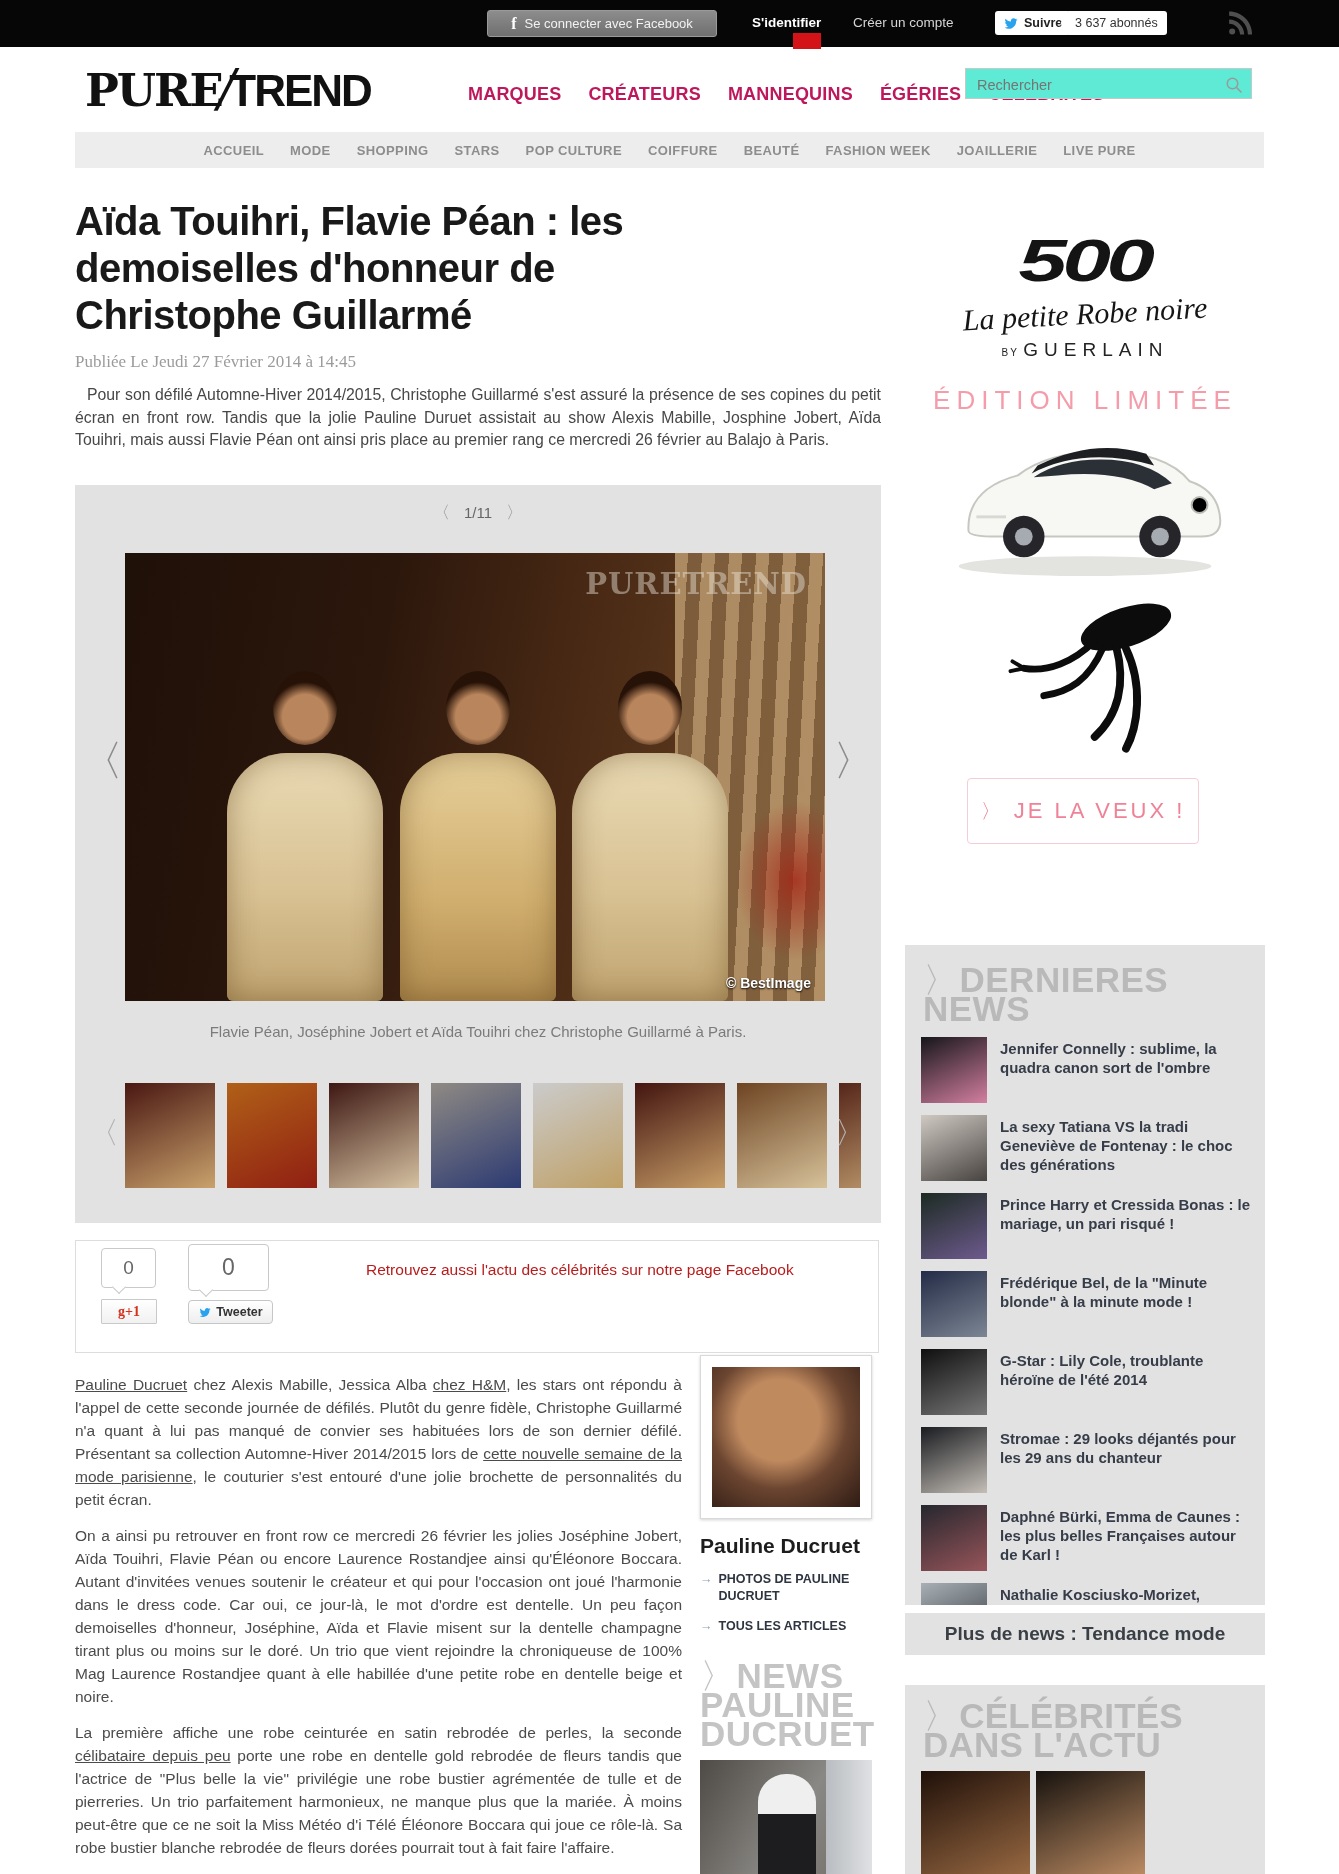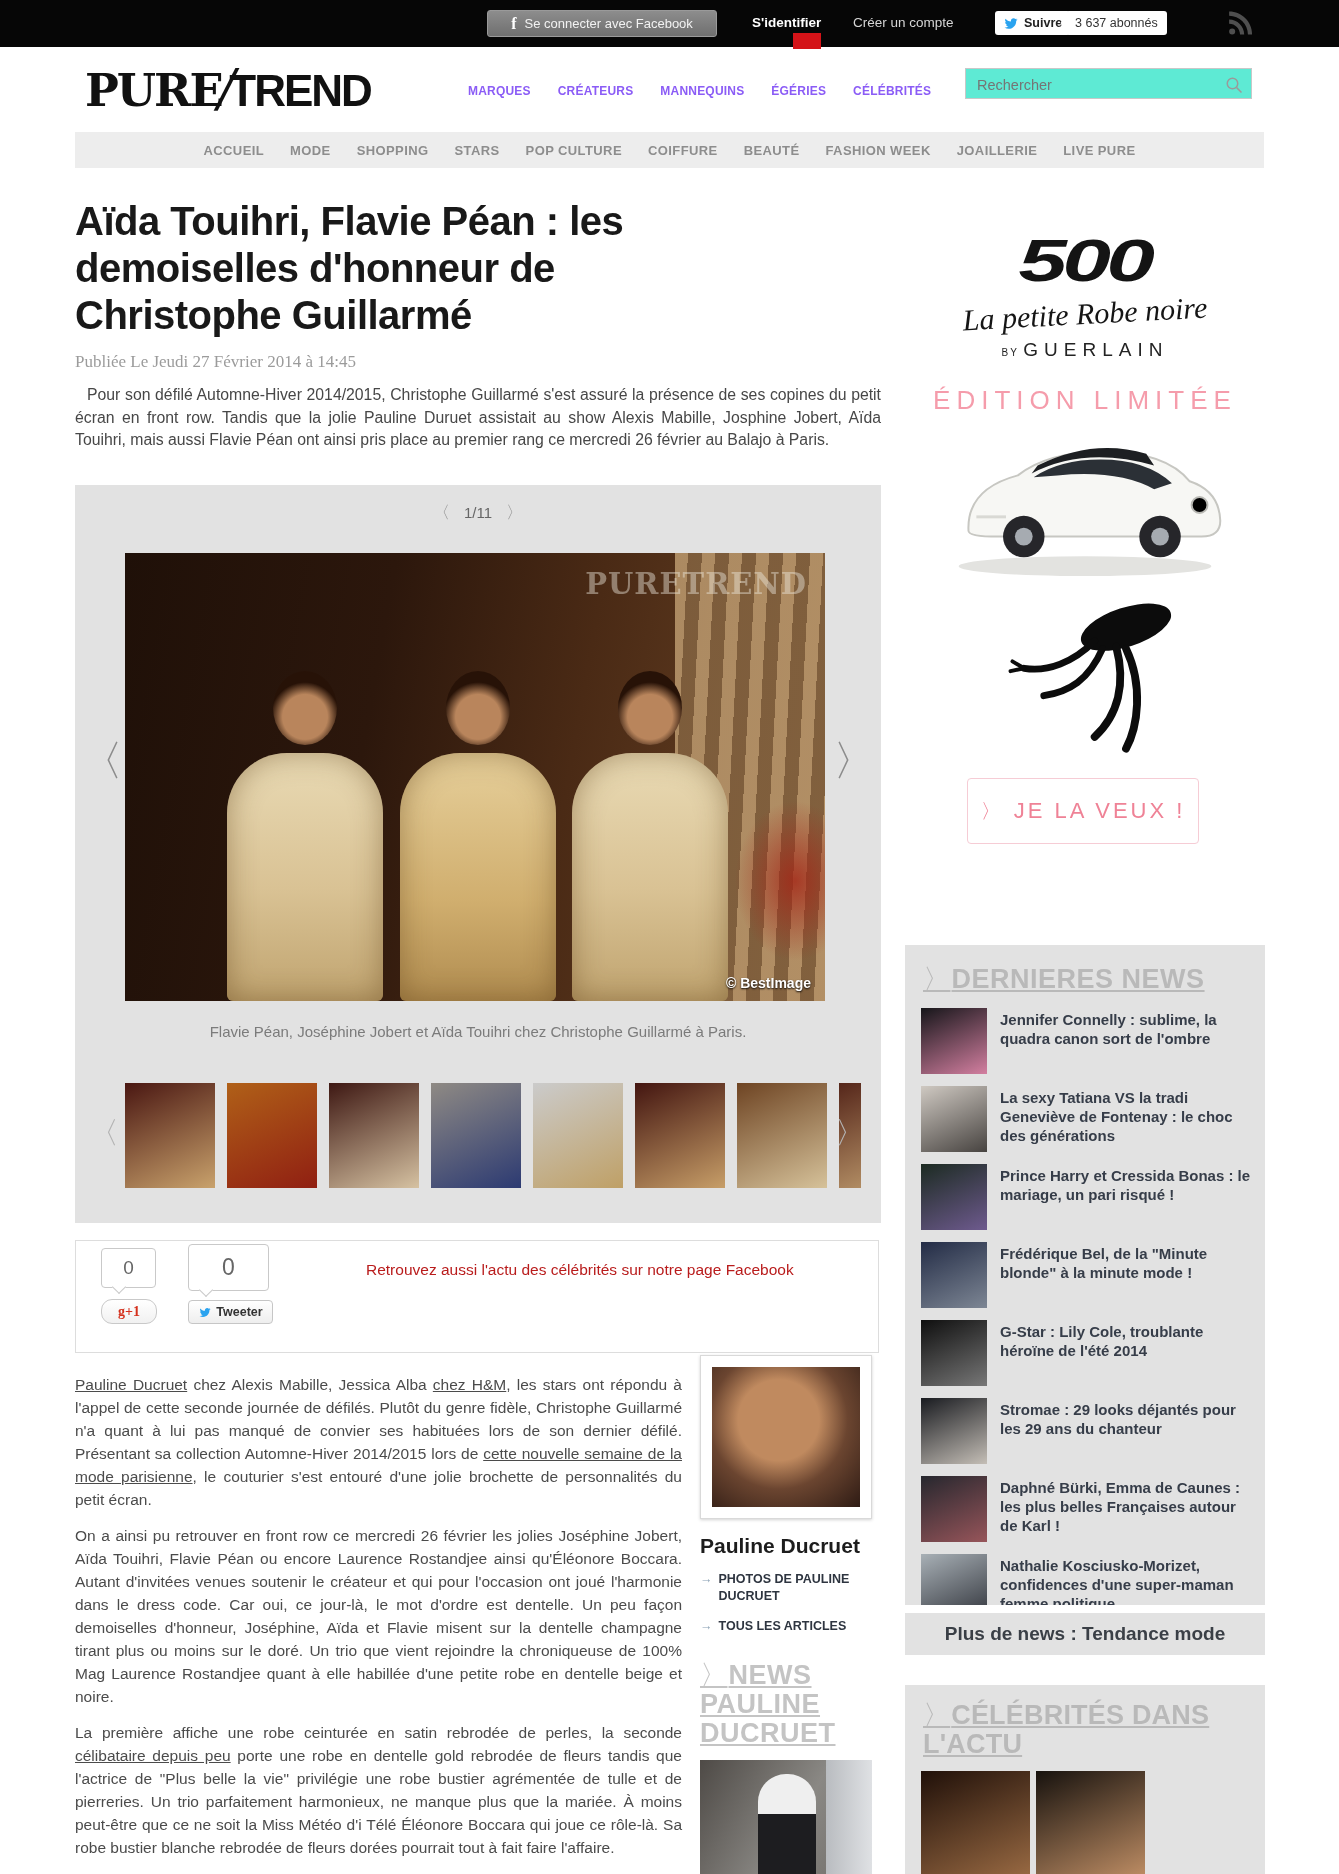--- a/index.html
+++ b/index.html
@@ -23,21 +23,21 @@
   .bird{width:16px;height:13px;fill:#2aa3ef;}
   .rss{position:absolute;left:1228px;top:9px;width:27px;height:27px;fill:#4f4f4f;cursor:pointer;}
   #red-marker{position:absolute;left:793px;top:33px;width:28px;height:16px;background:#d41318;}
 
   
   #logo{position:absolute;left:85px;top:58px;cursor:pointer;white-space:nowrap;}
   #logo .pure{font-family:"DejaVu Serif",serif;font-weight:bold;font-size:45px;color:#111;letter-spacing:-2px;}
   #logo .slash{font-family:"DejaVu Serif",serif;font-size:52px;font-style:italic;color:#111;margin:0 -6px 0 -4px;}
   #logo .trend{font-weight:900;font-size:44px;color:#111;letter-spacing:-2px;}
   #main-nav{position:absolute;left:468px;top:84px;display:flex;gap:27px;}
-  #main-nav span{font-size:12px;font-weight:bold;color:#8b5cf6;cursor:pointer;letter-spacing:.2px;}
+  #main-nav span{font-size:18px;font-weight:bold;color:#be185d;cursor:pointer;letter-spacing:.2px;}
   #search{position:absolute;left:965px;top:68px;width:287px;height:31px;border:1px solid #c8c8c8;background:#5eead4;}
   #search input{border:0;outline:none;width:240px;height:31px;padding-left:11px;font-size:14.5px;color:#777;
                 font-family:"Liberation Sans",sans-serif;background:transparent;}
   #search svg{position:absolute;right:8px;top:7px;width:18px;height:18px;stroke:#9a9a9a;fill:none;stroke-width:2;}
 
   
   #subnav{position:absolute;left:75px;top:132px;width:1189px;height:36px;background:#ededed;
           display:flex;align-items:center;justify-content:center;gap:26px;}
   #subnav span{font-size:13px;font-weight:bold;color:#8d8d8d;letter-spacing:.4px;cursor:pointer;}
 
@@ -75,21 +75,21 @@
   .strip-nav{position:absolute;top:628px;font-size:30px;color:#b3b3b3;cursor:pointer;}
 
   
   #socialbox{position:absolute;left:75px;top:1240px;width:804px;height:113px;background:#fff;border:1px solid #ddd;}
   .cnt{position:absolute;border:1px solid #c9c9c9;border-radius:4px;background:#fff;color:#666;
        display:flex;align-items:center;justify-content:center;}
   .cnt:after{content:"";position:absolute;left:12px;bottom:-5px;width:9px;height:9px;background:#fff;
        border-right:1px solid #c9c9c9;border-bottom:1px solid #c9c9c9;transform:rotate(45deg);}
   #cnt1{left:25px;top:7px;width:55px;height:40px;font-size:19px;}
   #cnt2{left:112px;top:3px;width:81px;height:47px;font-size:23px;}
-  .gplus{position:absolute;left:25px;top:58px;width:56px;height:25px;border:1px solid #c9c9c9;border-radius:11px;
+  .gplus{position:absolute;left:25px;top:58px;width:56px;height:25px;border:1px solid #c9c9c9;border-radius:1px;
        background:linear-gradient(#fff,#f1f1f1);color:#d4301c;font-weight:bold;font-size:14px;
        display:flex;align-items:center;justify-content:center;cursor:pointer;font-family:"Liberation Serif",serif;}
   .tweetbtn{position:absolute;left:112px;top:59px;width:85px;height:24px;border:1px solid #c6c6c6;border-radius:4px;
        background:linear-gradient(#fff,#eee);display:flex;align-items:center;justify-content:center;gap:4px;
        font-size:12.5px;font-weight:bold;color:#333;cursor:pointer;}
   #fbcta{position:absolute;left:290px;top:20px;width:480px;font-size:15.5px;color:#b91c1c;cursor:pointer;}
 
   
   #bodycol{position:absolute;left:75px;top:1373px;width:607px;font-size:15.5px;line-height:23px;color:#4b4b4b;
        text-align:justify;}
@@ -97,21 +97,21 @@
   .lnk{text-decoration:underline;cursor:pointer;color:#4b4b4b;}
 
   
   #profilecol{position:absolute;left:700px;top:1355px;width:180px;}
   .pframe{width:172px;height:164px;background:#fff;border:1px solid #d9d9d9;box-shadow:0 1px 3px rgba(0,0,0,.18);
        padding:11px;cursor:pointer;}
   .pframe .pimg{width:148px;height:140px;}
   #pname{margin-top:15px;font-size:21px;font-weight:800;color:#1d1d1d;cursor:pointer;}
   .plink{margin-top:13px;font-size:12.5px;font-weight:bold;color:#2e3540;line-height:17px;cursor:pointer;display:flex;gap:6px;}
   .plink .arr{color:#8aa0b4;font-weight:bold;}
-  .grayhead{font-size:27px;line-height:29px;font-weight:800;color:#c4c4c4;letter-spacing:.5px;text-decoration:underline;}
+  .grayhead{font-size:35px;line-height:29px;font-weight:800;color:#c4c4c4;letter-spacing:.5px;}
   #pnews-head{margin-top:26px;}
   #pnews-photo{margin-top:12px;width:172px;height:118px;cursor:pointer;position:relative;overflow:hidden;}
   #pnews-photo .fig{position:absolute;left:58px;top:14px;width:58px;height:104px;border-radius:28px 28px 0 0;
        background:linear-gradient(180deg,#efefef 0 38%,#1d1d20 38%);}
   #pnews-photo .door{position:absolute;right:0;top:0;width:46px;height:100%;background:linear-gradient(90deg,#b9bcc0,#dfe1e4);}
 
   
   #ad{position:absolute;left:905px;top:200px;width:360px;height:745px;background:#fff;text-align:center;}
   .logo500{margin-top:26px;display:inline-block;font-size:60px;font-weight:900;font-style:italic;color:#141414;
        transform:scaleX(1.45);letter-spacing:-3px;}

